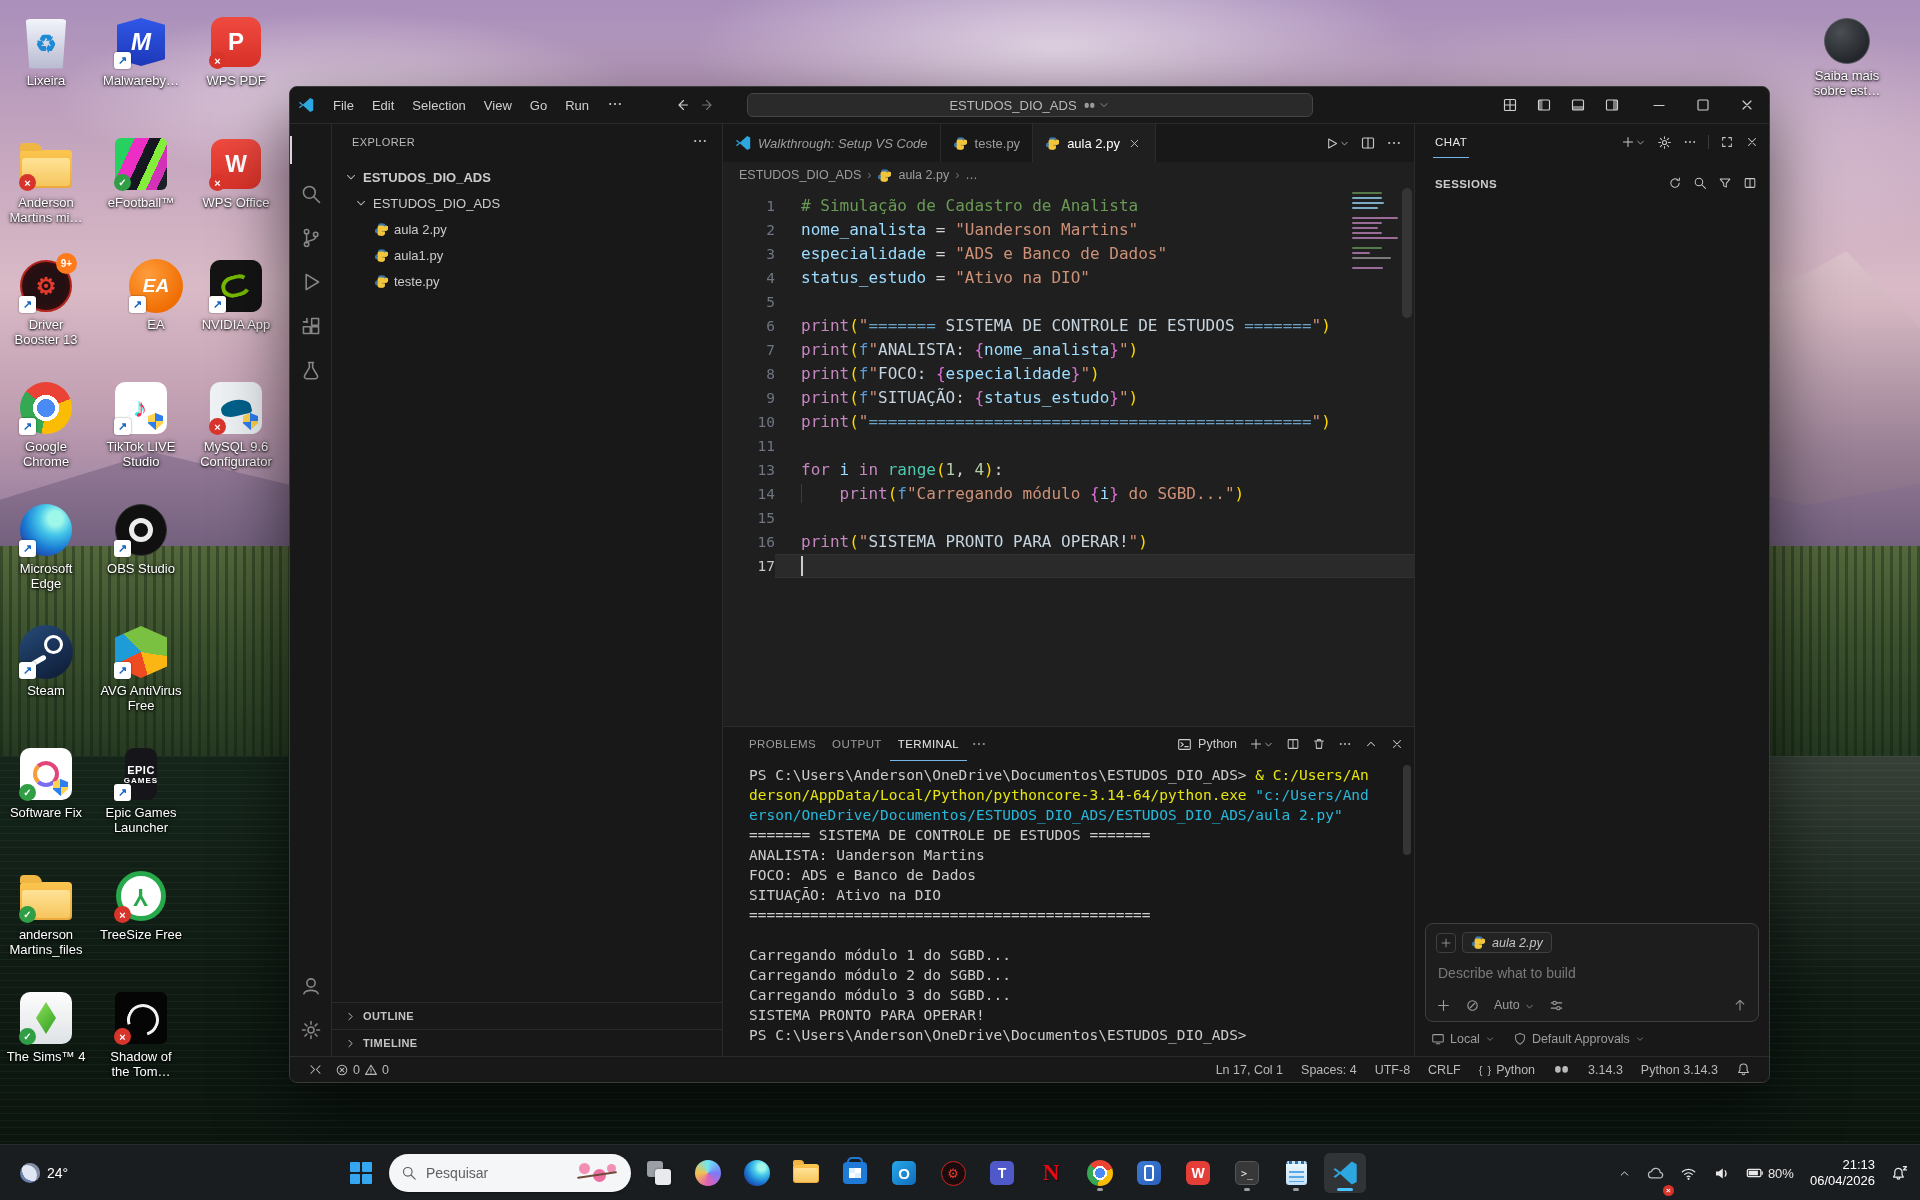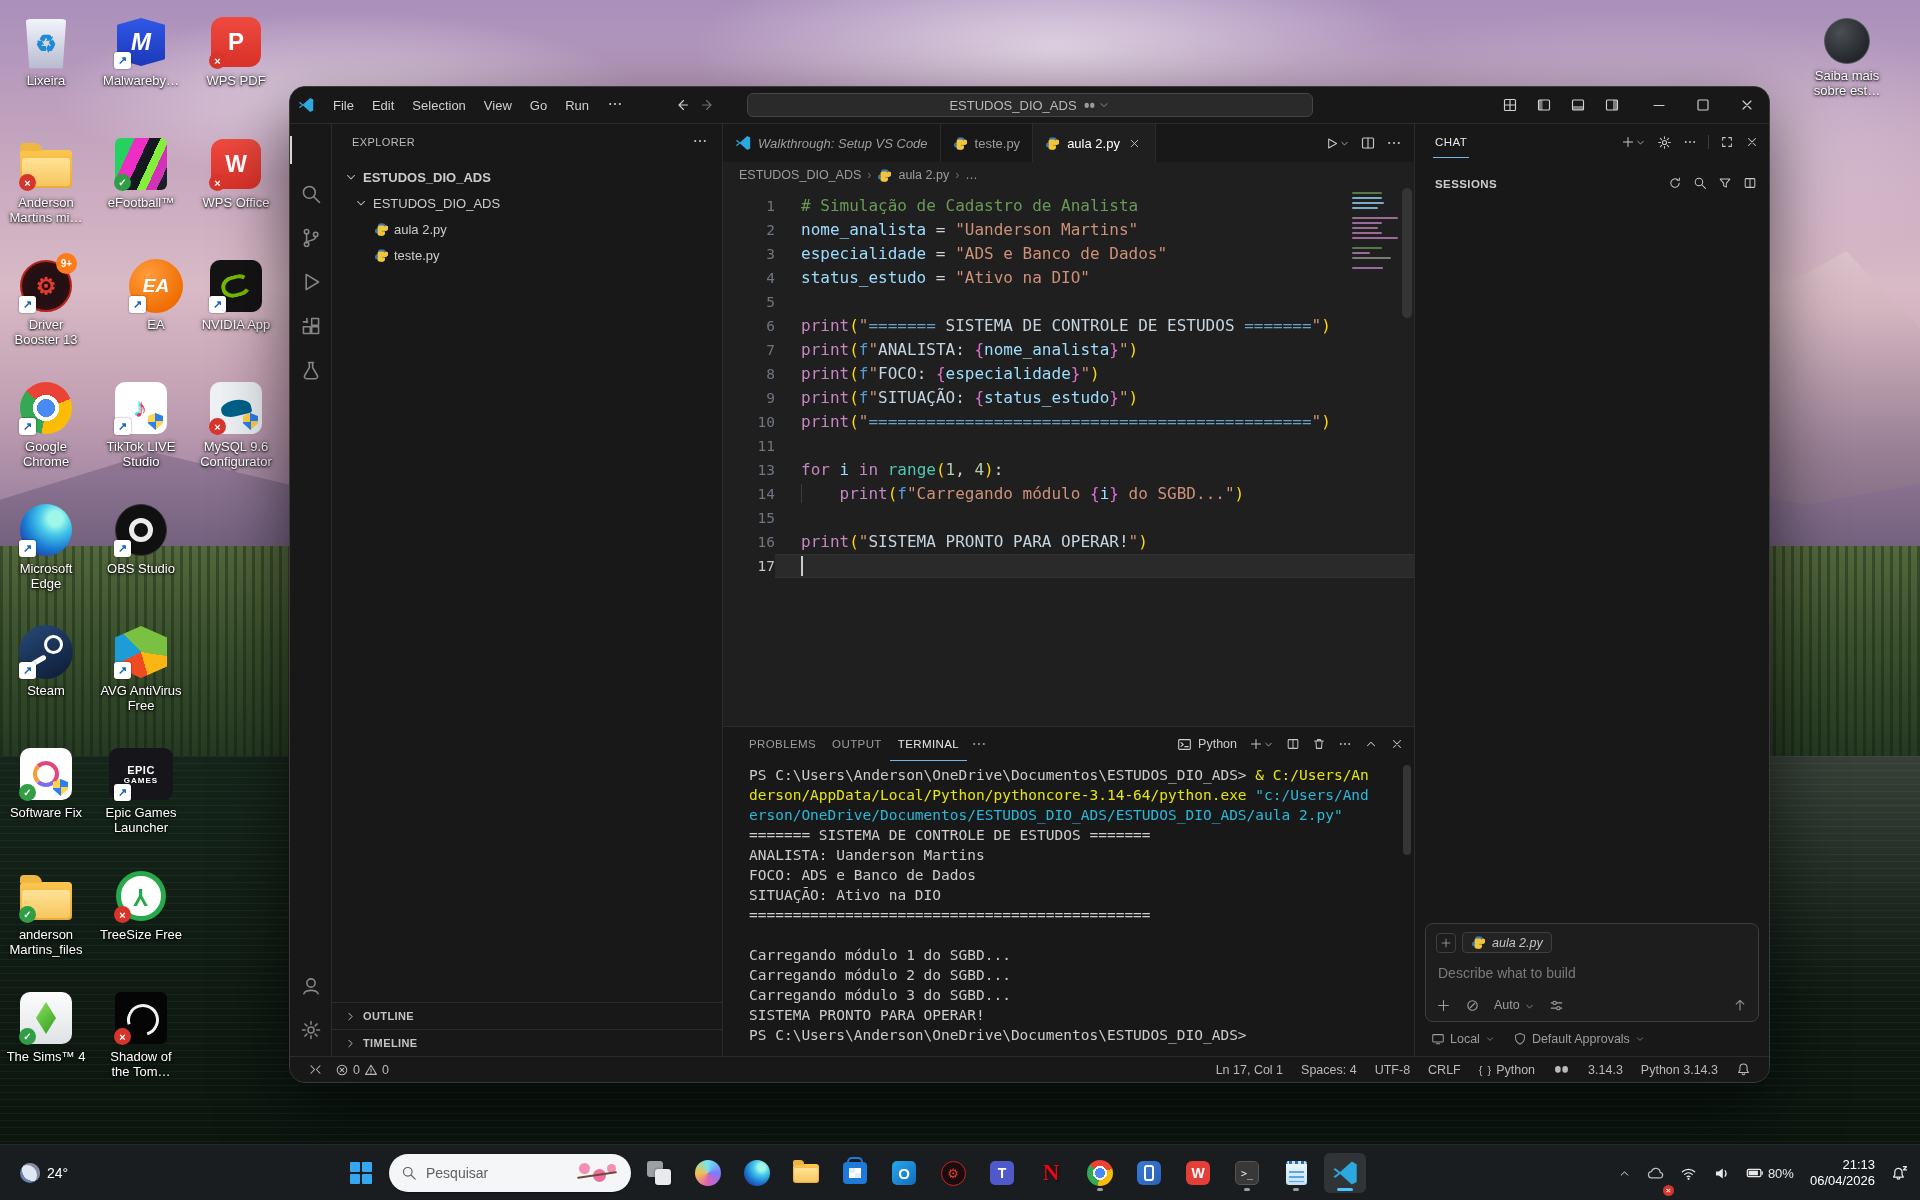--- a/index.html
+++ b/index.html
@@ -49,31 +49,31 @@
   .dolphin{width:30px;height:16px;background:#00618a;border-radius:60% 80% 20% 60%;transform:rotate(-14deg)}
   .a-edge{width:52px;height:52px;border-radius:50%;background:radial-gradient(circle at 68% 28%,#9ef7e9 0 14%,#46c7ea 32%,#1b7fd4 58%,#1f4bb0 78%,#16306e)}
   .a-obs{width:52px;height:52px;border-radius:50%;background:#101010;border:1px solid #333}
   .obsring{width:24px;height:24px;border:5px solid #ececec;border-radius:50%}
   .a-steam{width:54px;height:54px;border-radius:50%;background:linear-gradient(150deg,#274b7a,#0d1a33);position:relative}
   .a-steam::before{content:"";position:absolute;top:10px;right:10px;width:13px;height:13px;border:3.5px solid #fff;border-radius:50%}
   .a-steam::after{content:"";position:absolute;left:8px;bottom:15px;width:20px;height:5px;background:#fff;border-radius:3px;transform:rotate(-30deg)}
   .a-avg{width:52px;height:52px;clip-path:polygon(50% 0,100% 22%,100% 78%,50% 100%,0 78%,0 22%);background:conic-gradient(from 20deg,#7ac142 0 22%,#fcb614 22% 40%,#ef4b23 40% 62%,#1e9cd7 62% 82%,#7ac142 82%)}
   .a-softfix{width:52px;height:52px;border-radius:10px;background:#fff}
   .fixring{width:26px;height:26px;border:4px solid #e2457a;border-left-color:#f59f3b;border-bottom-color:#7a6cf0;border-radius:50%}
-  .a-epic{width:64px;height:52px;border-radius:9px;background:#16161a;color:#fff;font-weight:800;font-size:11px;letter-spacing:.5px}
+  .a-epic{width:32px;height:52px;border-radius:9px;background:#16161a;color:#fff;font-weight:800;font-size:11px;letter-spacing:.5px}
   .a-treesize{width:50px;height:50px;border-radius:50%;background:#fff;border:5px solid #27a84b;color:#27a84b;font-size:23px;font-weight:800}
   .a-sims{width:52px;height:52px;border-radius:10px;background:linear-gradient(180deg,#fdfdfd,#dfe3e6)}
   .plumb{width:20px;height:32px;background:linear-gradient(135deg,#8ee05a,#2f9e22);clip-path:polygon(50% 0,100% 50%,50% 100%,0 50%)}
   .a-shadow{width:52px;height:52px;background:#050505;border-radius:6px;position:relative}
   .a-shadow::before{content:"";position:absolute;top:12px;left:12px;width:26px;height:26px;border:3px solid #f2f2f2;border-radius:50%;border-bottom-color:transparent;transform:rotate(28deg)}
   .learn-more{position:absolute;right:18px;top:18px;width:110px;display:flex;flex-direction:column;align-items:center;gap:4px;cursor:pointer}
   .a-saiba{width:46px;height:46px;border-radius:50%;background:radial-gradient(circle at 35% 30%,#4a4f55,#23262a 72%);border:1px solid #54585d}
 
   
-  .vscode{position:absolute;left:289px;top:86px;width:1481px;height:997px;background:#1f1f1f;border:1px solid #3a3a3a;border-radius:16px;box-shadow:0 24px 70px rgba(0,0,0,.6);display:flex;flex-direction:column;overflow:hidden;color:#cccccc;font-size:13px}
+  .vscode{position:absolute;left:289px;top:86px;width:1481px;height:997px;background:#1f1f1f;border:1px solid #3a3a3a;border-radius:8px;box-shadow:0 24px 70px rgba(0,0,0,.6);display:flex;flex-direction:column;overflow:hidden;color:#cccccc;font-size:13px}
   .titlebar{height:37px;flex:none;background:#181818;border-bottom:1px solid #2b2b2b;display:flex;align-items:center;position:relative;padding:0 8px}
   .menus{display:flex;align-items:center;margin-left:10px}
   .menu-item{padding:4px 9px;border-radius:5px;color:#cfcfcf;cursor:pointer}
   .navarrows{position:absolute;left:calc(50% - 356px);display:flex;gap:10px;align-items:center}
   .cmdcenter{position:absolute;left:50%;transform:translateX(-50%);width:566px;height:24px;background:#2a2a2a;border:1px solid #454545;border-radius:6px;display:flex;align-items:center;justify-content:center;gap:6px;color:#b9b9b9;cursor:pointer}
   .wincontrols{position:absolute;right:0;top:0;height:36px;display:flex;align-items:center}
   .layouticons{display:flex;gap:4px;margin-right:10px}
   .winbtn{width:44px;height:36px;display:flex;align-items:center;justify-content:center;color:#cfcfcf;cursor:pointer}
   .icn{display:inline-flex;width:16px;height:16px;flex:none}
   .icn svg{width:100%;height:100%;fill:none;stroke:currentColor;stroke-width:1.15;stroke-linecap:round;stroke-linejoin:round}
@@ -624,20 +624,31 @@
             </div>
             <div class="trow" style="padding-left: 42px;">
               <span class="pyic">
                 <svg viewBox="0 0 16 16">
                   <path d="M8 1.4c-2.8 0-3.5 1-3.5 2.3V6h3.3v.8H3.3C1.9 6.8 1 8.1 1 9.7c0 1.3.6 2.3 1.9 2.3h1.3V10c0-1.4 1.2-2.4 2.5-2.4h3.5c1.2 0 2-.9 2-2.1V3.7C12.2 2.3 11 1.4 8 1.4z" fill="#3a77a8"></path>
                   <path d="M8 14.6c2.8 0 3.5-1 3.5-2.3V10H8.2v-.8h4.5c1.4 0 2.3-1.3 2.3-2.9 0-1.3-.6-2.3-1.9-2.3h-1.3V6c0-1.4-1.2-2.4-2.5-2.4H5.8c-1.2 0-2 .9-2 2.1v1.8c0 1.4 1.2 2.1 4.2 7.1z" fill="#f2c63c" transform="translate(0 0)"></path>
                   <path d="M8 14.6c2.8 0 3.5-1 3.5-2.3V10H8.2v-.8h4.5c1.4 0 2.3-1.3 2.3-2.9 0-1.3-.6-2.3-1.9-2.3h-1.3V6c0-1.4-1.2-2.4-2.5-2.4" fill="none"></path>
                   <path d="M8 14.6c2.8 0 3.5-1 3.5-2.3V10H8.2v-.8h4.5c1.4 0 2.3-1.3 2.3-2.9 0-1.3-.6-2.3-1.9-2.3h-1.3v1.9c0 1.4-1.2 2.4-2.5 2.4H5.8c-1.2 0-2 .9-2 2.1v2c0 1.3 1 2.2 4.2 2.2z" fill="#f2c63c"></path>
                 </svg>
               </span>
+              <span>aula1.py</span>
+            </div>
+            <div class="trow" style="padding-left: 42px;">
+              <span class="pyic">
+                <svg viewBox="0 0 16 16">
+                  <path d="M8 1.4c-2.8 0-3.5 1-3.5 2.3V6h3.3v.8H3.3C1.9 6.8 1 8.1 1 9.7c0 1.3.6 2.3 1.9 2.3h1.3V10c0-1.4 1.2-2.4 2.5-2.4h3.5c1.2 0 2-.9 2-2.1V3.7C12.2 2.3 11 1.4 8 1.4z" fill="#3a77a8"></path>
+                  <path d="M8 14.6c2.8 0 3.5-1 3.5-2.3V10H8.2v-.8h4.5c1.4 0 2.3-1.3 2.3-2.9 0-1.3-.6-2.3-1.9-2.3h-1.3V6c0-1.4-1.2-2.4-2.5-2.4H5.8c-1.2 0-2 .9-2 2.1v1.8c0 1.4 1.2 2.1 4.2 7.1z" fill="#f2c63c" transform="translate(0 0)"></path>
+                  <path d="M8 14.6c2.8 0 3.5-1 3.5-2.3V10H8.2v-.8h4.5c1.4 0 2.3-1.3 2.3-2.9 0-1.3-.6-2.3-1.9-2.3h-1.3V6c0-1.4-1.2-2.4-2.5-2.4" fill="none"></path>
+                  <path d="M8 14.6c2.8 0 3.5-1 3.5-2.3V10H8.2v-.8h4.5c1.4 0 2.3-1.3 2.3-2.9 0-1.3-.6-2.3-1.9-2.3h-1.3v1.9c0 1.4-1.2 2.4-2.5 2.4H5.8c-1.2 0-2 .9-2 2.1v2c0 1.3 1 2.2 4.2 2.2z" fill="#f2c63c"></path>
+                </svg>
+              </span>
               <span>teste.py</span>
             </div>
           </div>
         <div class="side-bottomsecs" id="side-sections">
             <div class="bsec">
               <span class="icn" style="width:13px;height:13px">
                 <svg viewBox="0 0 16 16">
                   <path d="M6 4l4 4-4 4"></path>
                 </svg>
               </span>

